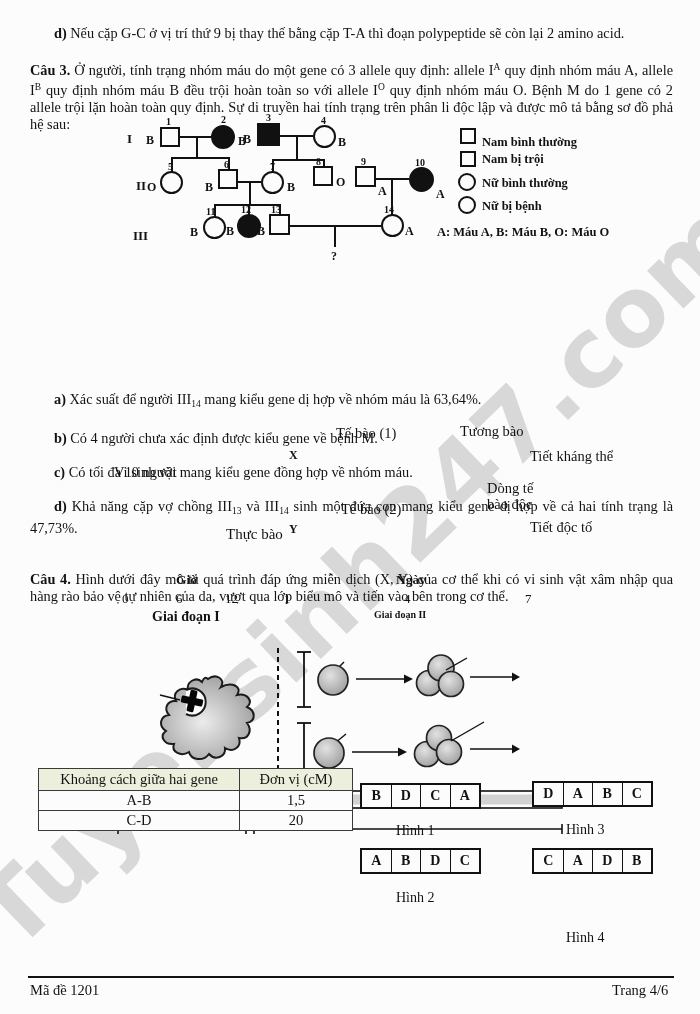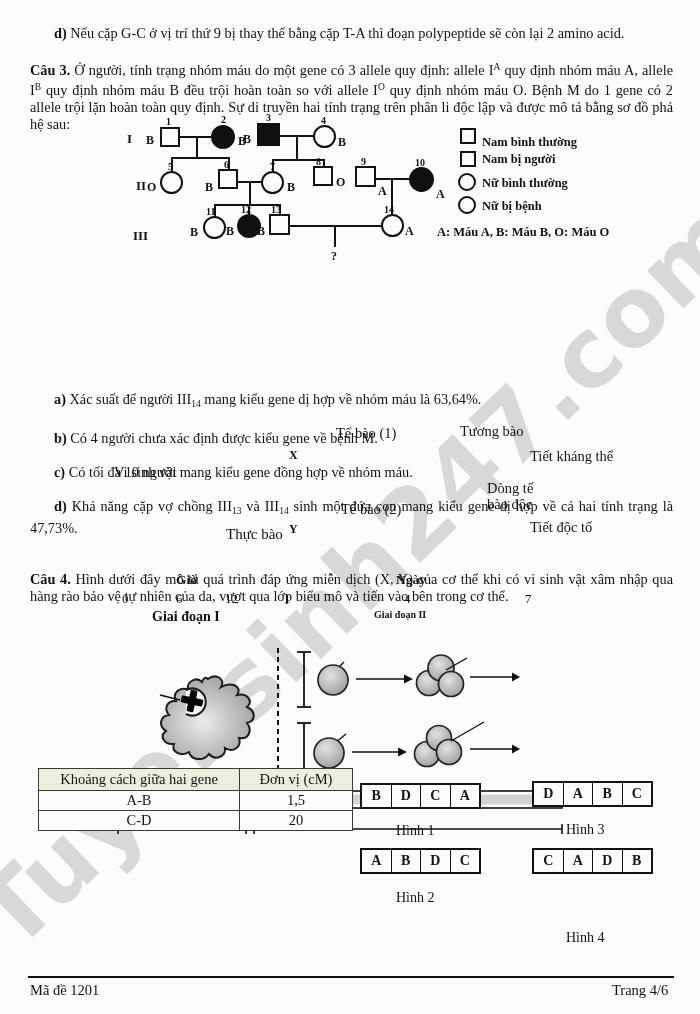--- a/index.html
+++ b/index.html
@@ -129,21 +129,21 @@
     <span class="pnum z" style="left:271px;top:204px">13</span>
     <span class="pblood z" style="left:257px;top:224px">B</span>
     <div class="psym pci z" style="left:381px;top:214px;width:23px;height:23px"></div>
     <span class="pnum z" style="left:384px;top:204px">14</span>
     <span class="pblood z" style="left:405px;top:224px">A</span>
     <span class="pblood z" style="left:331px;top:249px">?</span>
 
     <div class="lgsym z" style="left:460px;top:128px;width:16px;height:16px"></div>
     <span class="lglab z" style="left:482px;top:135px">Nam bình thường</span>
     <div class="lgsym pfill z" style="left:460px;top:151px;width:16px;height:16px"></div>
-    <span class="lglab z" style="left:482px;top:152px">Nam bị người</span>
+    <span class="lglab z" style="left:482px;top:152px">Nam bị trội</span>
     <div class="lgsym pci z" style="left:458px;top:173px;width:18px;height:18px"></div>
     <span class="lglab z" style="left:482px;top:176px">Nữ bình thường</span>
     <div class="lgsym pci pfill z" style="left:458px;top:196px;width:18px;height:18px"></div>
     <span class="lglab z" style="left:482px;top:199px">Nữ bị bệnh</span>
     <span class="lglab z" style="left:437px;top:225px">A: Máu A, B: Máu B, O: Máu O</span>
   </div>
 
   
   <div class="p ind z" style="top:300px"><b>a)</b><span> Xác suất để người III</span><span class="sub">14</span><span> mang kiểu gene dị hợp về nhóm máu là 63,64%.</span></div>
   <div class="p ind z" style="top:317px"><b>b)</b><span> Có 4 người chưa xác định được kiểu gene về bệnh M.</span></div>

